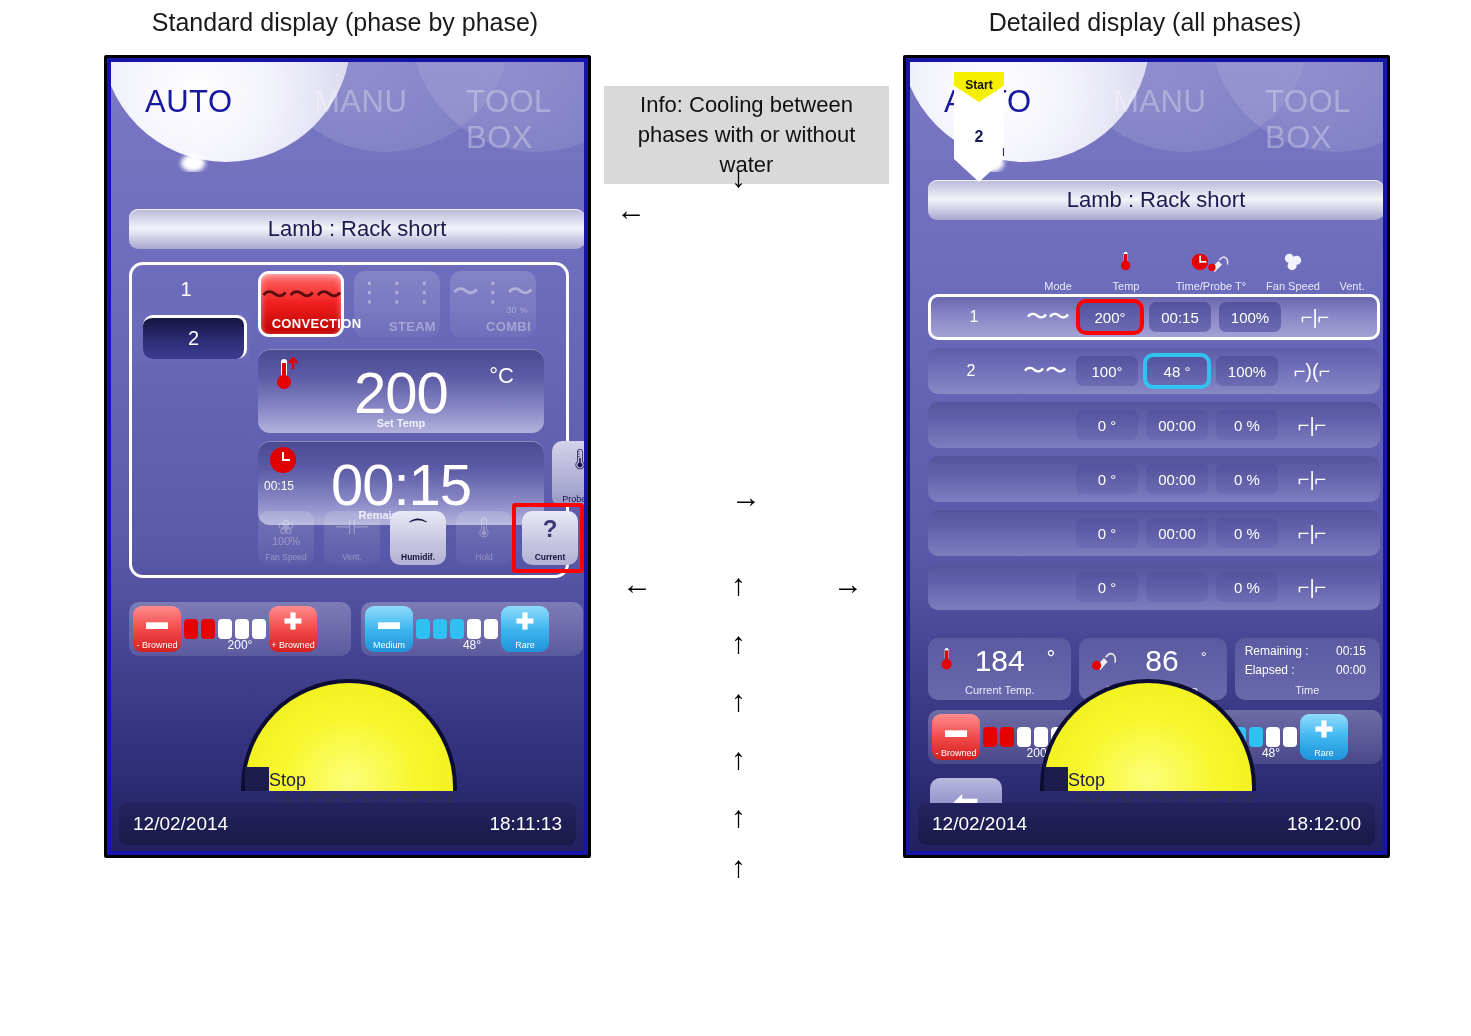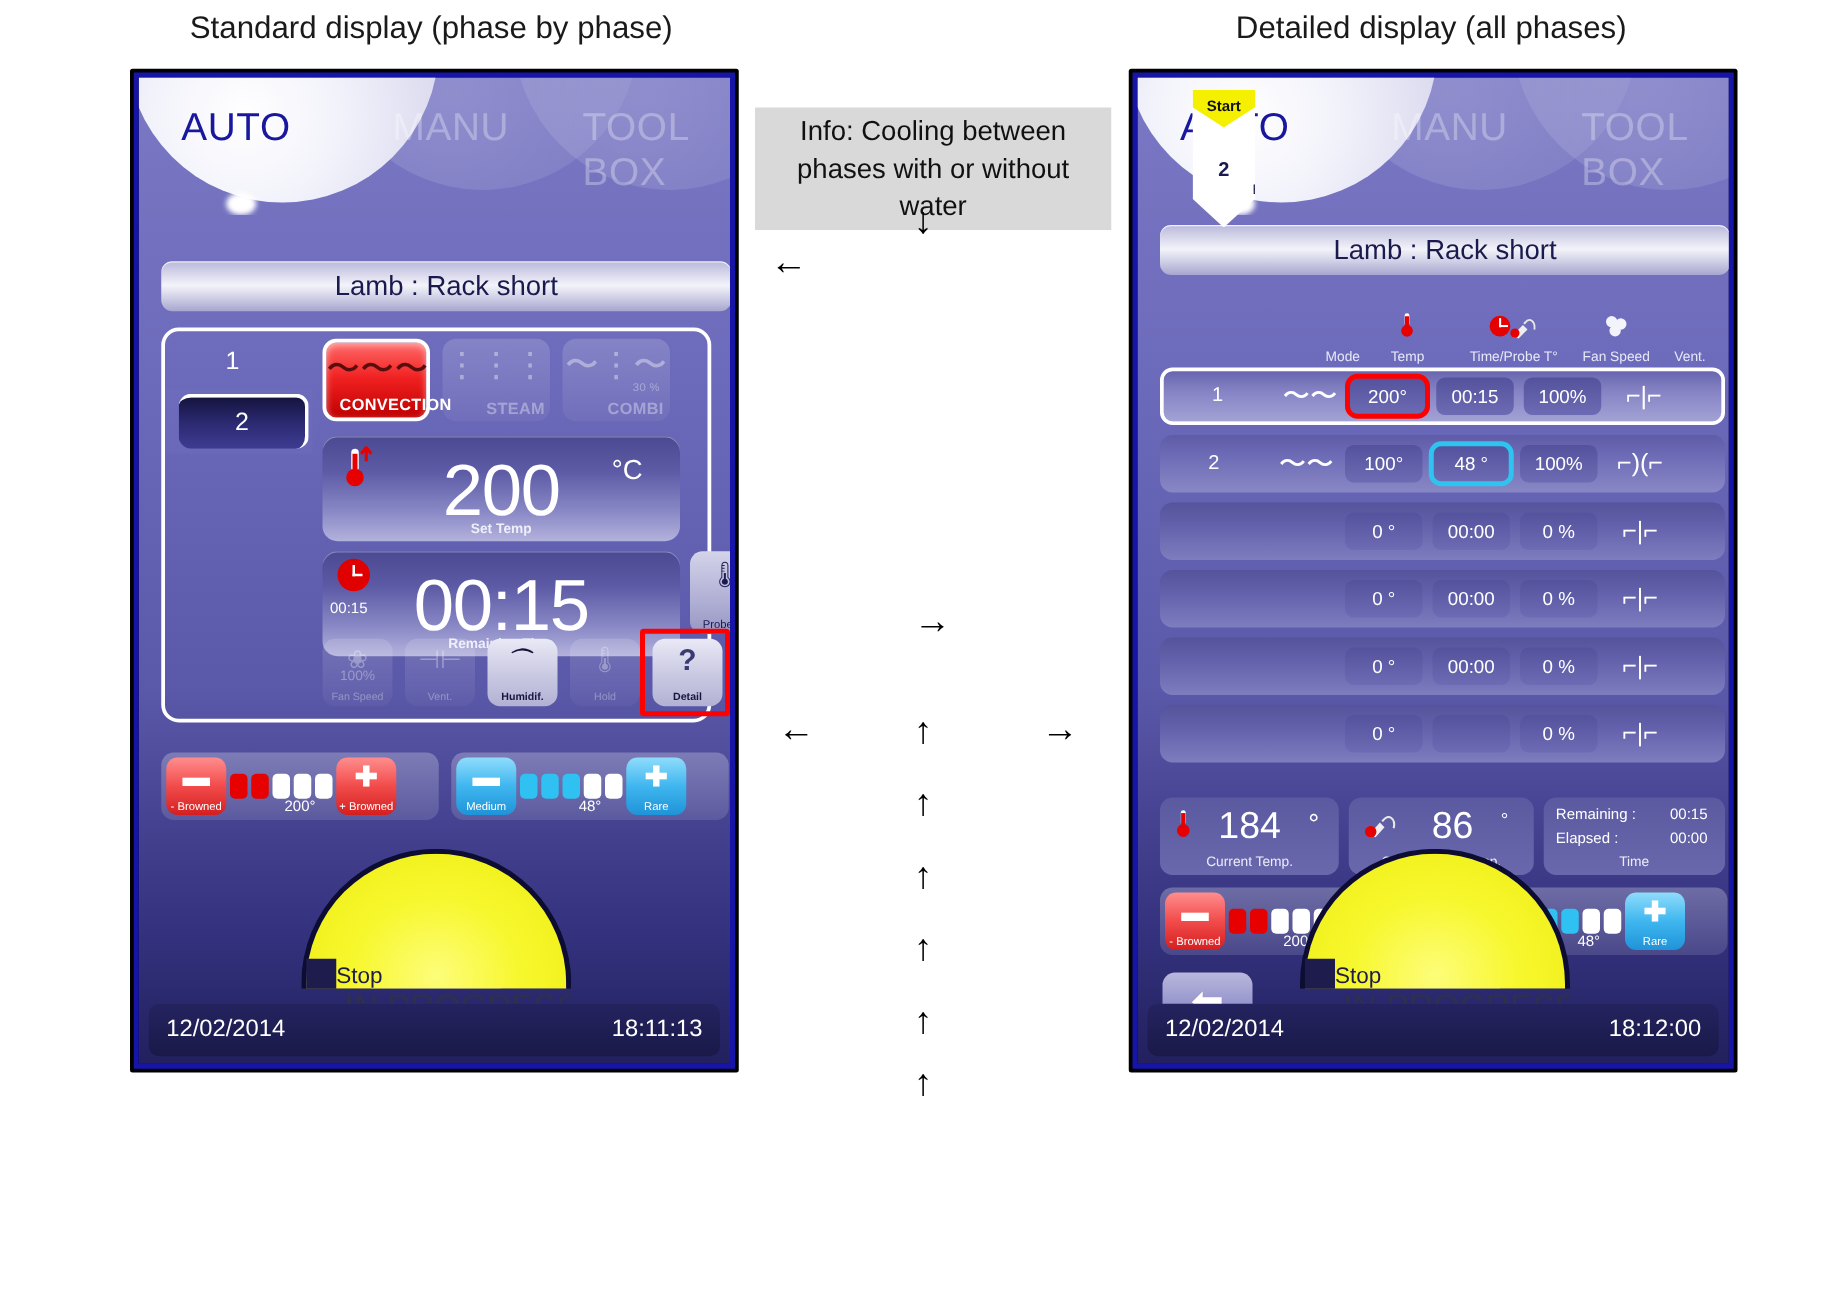--- a/index.html
+++ b/index.html
@@ -405,21 +405,21 @@
           <div class="opt-btn on">
             <div class="g">⌒</div>
             <span>Humidif.</span>
           </div>
           <div class="opt-btn">
             <div class="g">🌡</div>
             <span>Hold</span>
           </div>
           <div class="opt-btn on">
             <div class="g" style="color:#3b3a73;font-size:24px;">?</div>
-            <span>Detail</span>
+            <span>Current</span>
           </div>
         </div>
         <div class="red-outline" style="left:380px; top:238px; width:72px; height:70px;"></div>
       </div>
 
       <div class="crit-wrap" style="left:18px; top:540px;">
         <div class="crit red" style="width:222px;">
           <div class="endbtn">
             <div class="sym">▬</div>
             <div class="tx">- Browned</div>
@@ -482,21 +482,21 @@
       </div>
 
       <div class="recipe-row" style="top:116px;">
         <div class="recipe-bar">Lamb : Rack short</div>
         <div class="droplet-btn">
           <div class="droplet"></div>
         </div>
       </div>
 
       <div class="col-head">
-        <div class="ch" style="left:100px; width:60px;text-align:right;">Mode</div>
+        <div class="ch" style="left:100px; width:60px;">Mode</div>
 
         <div class="ci" style="left:168px;">
           <svg viewBox="0 0 18 26" width="14" height="22">
             <rect x="6" y="1" width="5" height="13" rx="2.5" fill="#ffffff"></rect>
             <circle cx="8.5" cy="19" r="6" fill="#e60000"></circle>
             <rect x="6.3" y="4" width="4.4" height="14" fill="#e60000"></rect>
           </svg>
         </div>
         <div class="ch" style="left:168px; width:60px;">Temp</div>
 

